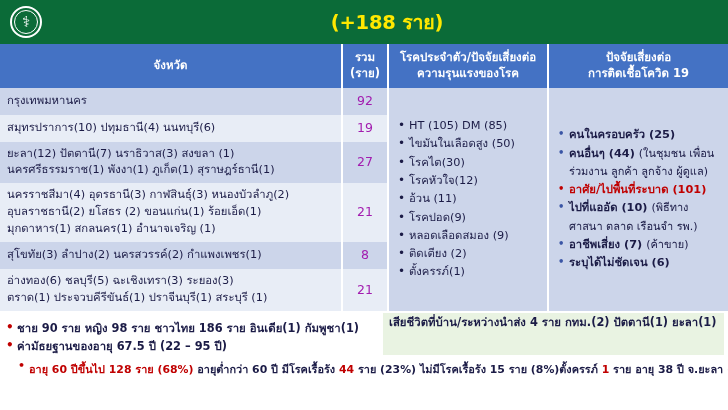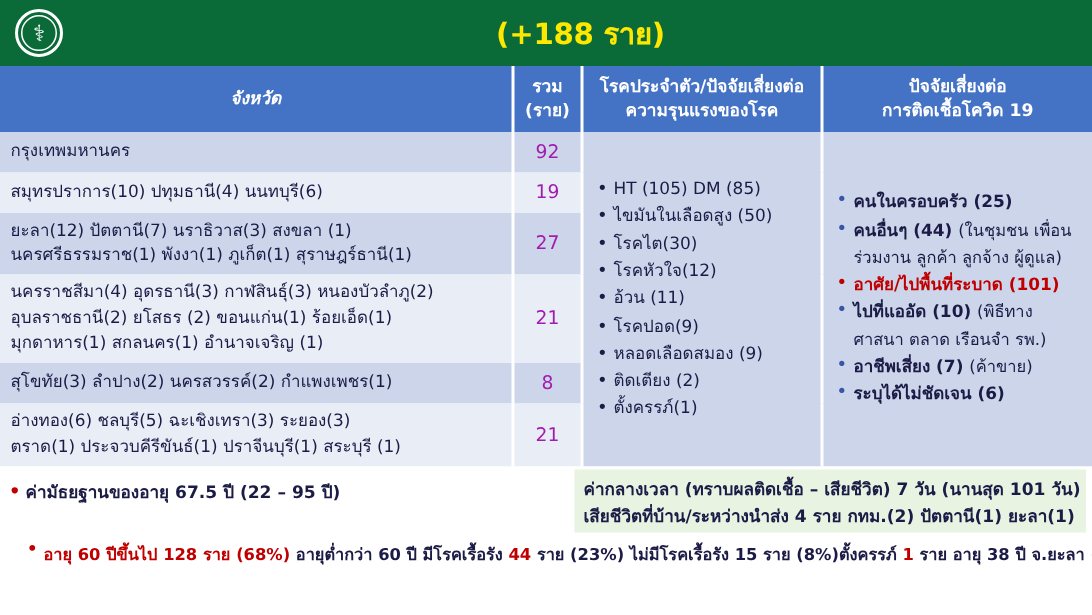--- a/index.html
+++ b/index.html
@@ -61,21 +61,21 @@
     color: #ffffff;
     font-size: 11.5px;
     font-weight: bold;
     line-height: 1.35;
     padding: 6px 4px;
     border-left: 2px solid #ffffff;
     border-right: 2px solid #ffffff;
     vertical-align: middle;
     height: 44px;
   }
-  .table th.first { border-left: none; font-style: italic; }
+  .table th.first { border-left: none; }
   .table th.last { border-right: none; }
 
   .table td {
     font-size: 11.3px;
     color: #1b1b46;
     vertical-align: middle;
     padding: 4px 7px;
     line-height: 1.5;
   }
   tr.shade td { background: #ccd5ea; }
@@ -276,24 +276,24 @@
           <div>อ่างทอง(6) ชลบุรี(5) ฉะเชิงเทรา(3) ระยอง(3)</div>
           <div>ตราด(1) ประจวบคีรีขันธ์(1) ปราจีนบุรี(1) สระบุรี (1)</div>
         </td>
         <td class="total">21</td>
       </tr>
     </tbody>
 </table>
 
 <div class="footer">
   <div class="greenbox">
-    <div class="gl first">ค่ากลางเวลา (ทราบผลติดเชื้อ – เสียชีวิต) 7 วัน (นานสุด 101 วัน)</div>
     <div class="gl">เสียชีวิตที่บ้าน/ระหว่างนำส่ง 4 ราย กทม.(2) ปัตตานี(1) ยะลา(1)</div>
   </div>
 
   <div class="foot-left">
+    <div class="foot-line">ชาย 90 ราย หญิง 98 ราย ชาวไทย 186 ราย อินเดีย(1) กัมพูชา(1)</div>
     <div class="foot-line">ค่ามัธยฐานของอายุ 67.5 ปี (22 – 95 ปี)</div>
   </div>
 
   <div class="foot-line3">
     <span class="r">อายุ 60 ปีขึ้นไป 128 ราย (68%)</span><span> อายุต่ำกว่า 60 ปี มีโรคเรื้อรัง </span><span class="r">44</span><span> ราย (23%) ไม่มีโรคเรื้อรัง 15 ราย (8%)ตั้งครรภ์ </span><span class="r">1</span><span> ราย อายุ 38 ปี จ.ยะลา (0.5%)</span>
   </div>
 </div>
 
 </body></html>

